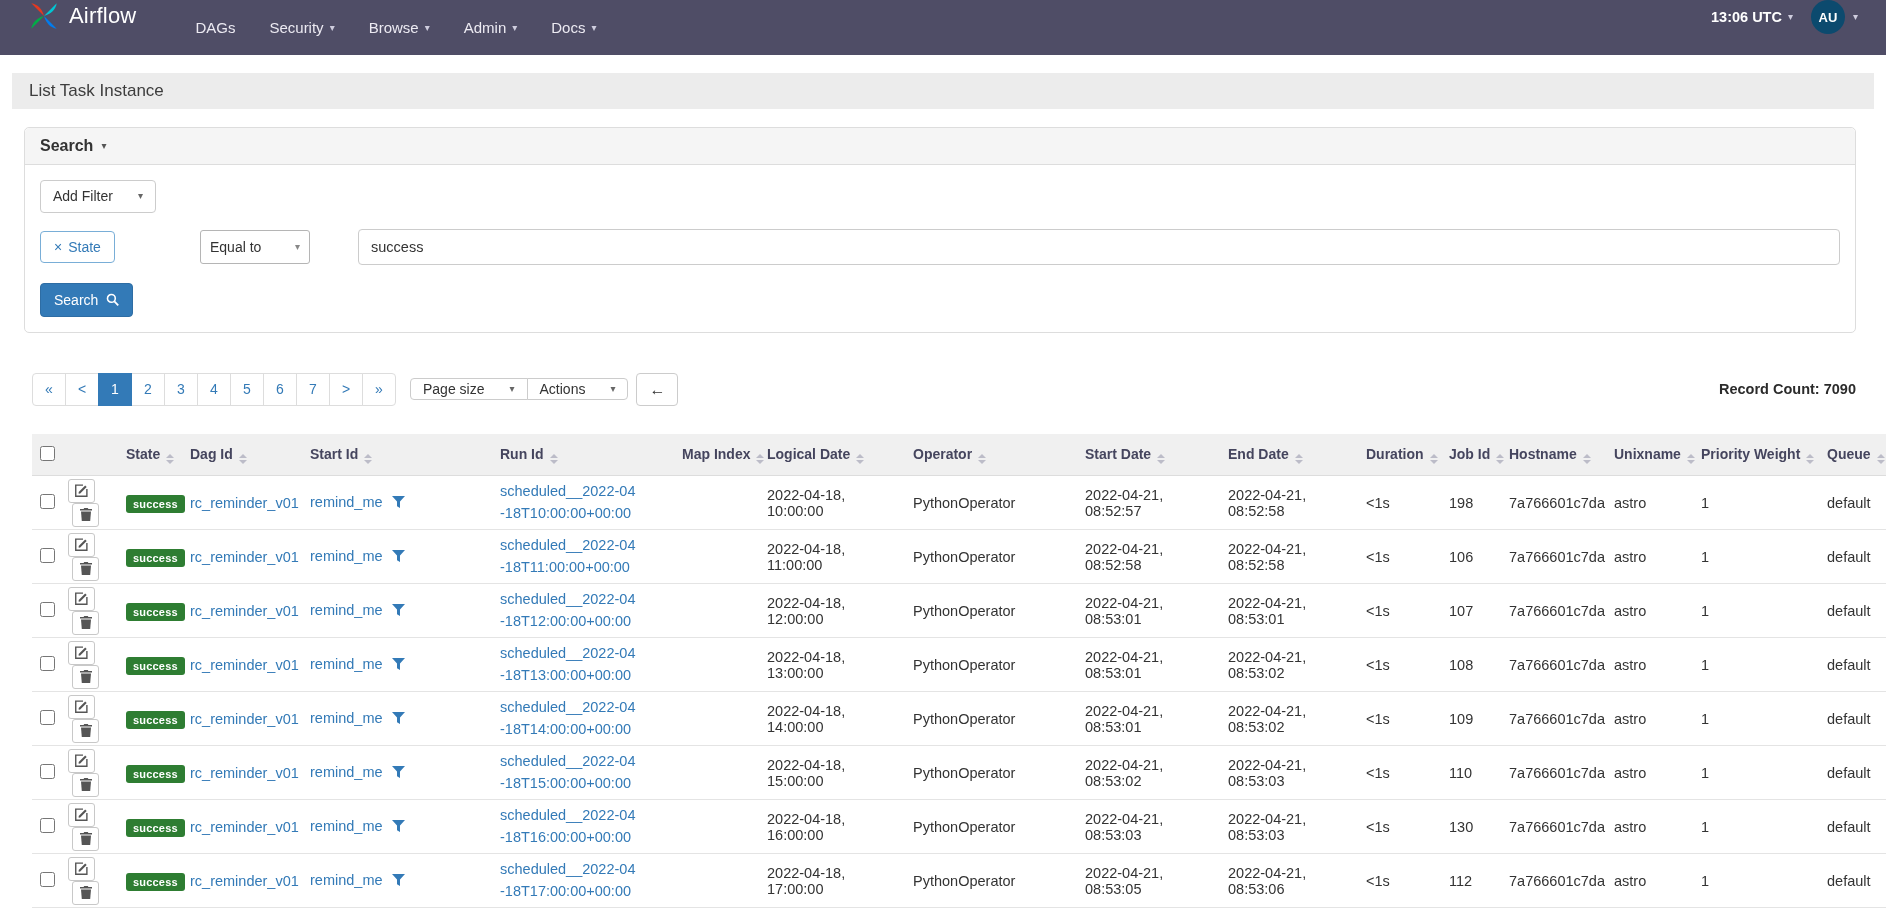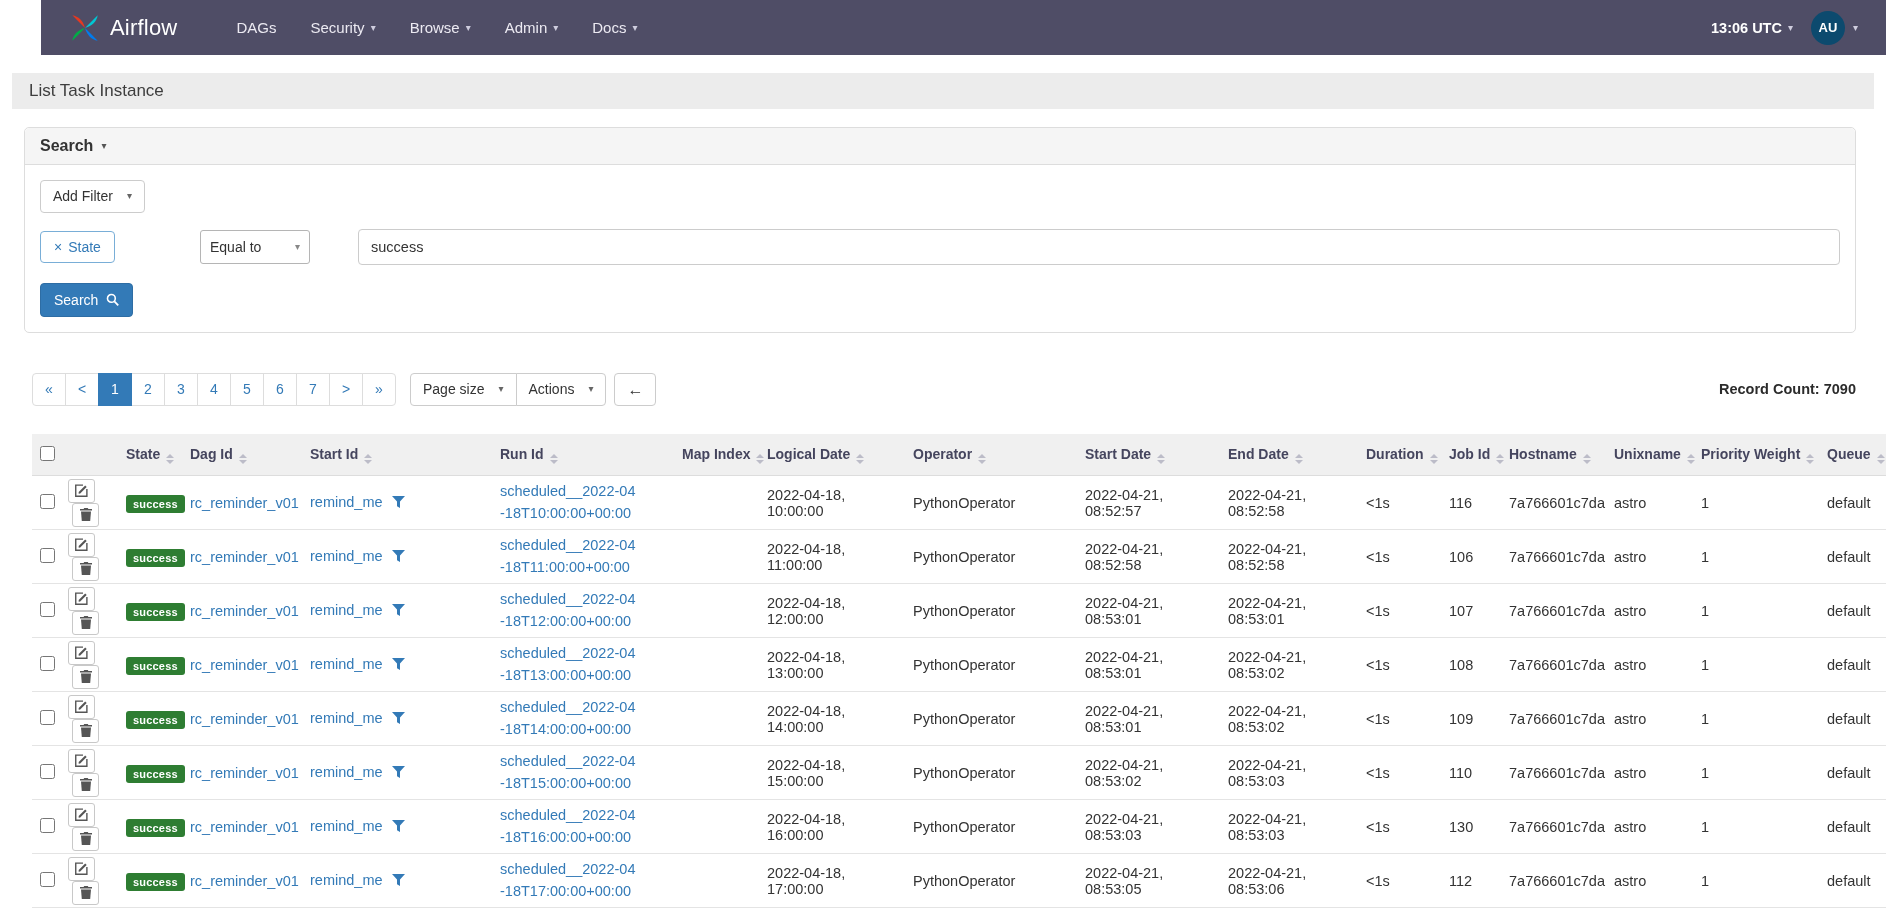--- a/index.html
+++ b/index.html
@@ -3,42 +3,42 @@
 <meta charset="utf-8">
 <title>List Task Instance</title>
 <style>
   * { box-sizing: border-box; }
   html,body { margin:0; padding:0; }
   body {
     width:1886px; height:917px; overflow:hidden; background:#fff;
     font-family:"Liberation Sans","DejaVu Sans",sans-serif; color:#333;
   }
   
-  .navbar { height:55px; background:#4f4d66; display:flex; align-items:center; padding:0 28px 0 28px;margin-left:41px; }
+  .navbar { height:55px; background:#4f4d66; display:flex; align-items:flex-start; padding:0 28px 0 28px; }
   .brand { display:flex; align-items:center; gap:9px; margin-right:42px; cursor:pointer; }
   .brand-name { color:#fff; font-size:22px; letter-spacing:.2px; }
   .nav-menu { display:flex; align-items:center; height:100%; }
   .nav-item { color:#eceaf2; font-size:15px; font-weight:400; padding:0 17px; height:100%;
               display:flex; align-items:center; gap:6px; cursor:pointer; }
   .caret { font-size:10px; line-height:1; color:#cfcdde; }
   .nav-right { margin-left:auto; display:flex; align-items:center; gap:8px; }
   .clock { color:#fff; font-weight:700; font-size:14.5px; display:flex; align-items:center; gap:6px; cursor:pointer; }
   .avatar { width:34px; height:34px; border-radius:50%; background:#0c4a6e; color:#fff; font-size:13px;
             font-weight:700; display:flex; align-items:center; justify-content:center; margin-left:10px; cursor:pointer; }
   
   .page-title-bar { margin:18px 12px 0; background:#ececec; padding:8px 17px; font-size:17px; color:#3d3d3d; }
   
   .panel { margin:18px 30px 0 24px; border:1px solid #ddd; border-radius:5px; }
   .panel-heading { background:#f5f5f5; border-bottom:1px solid #ddd; border-radius:5px 5px 0 0;
                    padding:9px 15px; font-size:16px; font-weight:600; color:#333;
                    display:flex; align-items:center; gap:8px; cursor:pointer; }
   .panel-heading .caret { color:#555; }
   .panel-body { padding:15px; }
   .btn { border:1px solid #ccc; background:#fff; color:#333; font-size:14px; border-radius:4px;
-         padding:7px 12px; display:inline-flex; align-items:center; gap:14px; cursor:pointer;
+         padding:7px 12px; display:inline-flex; align-items:center; gap:25px; cursor:pointer;
          font-family:inherit; line-height:1.2; }
   .filter-row { display:flex; align-items:center; margin-top:16px; }
   .chip-cell { width:160px; }
   .chip { color:#337ab7; border:1px solid #79aed7; background:#fff; border-radius:4px;
           padding:7px 13px; font-size:14px; display:inline-flex; align-items:center; gap:6px; cursor:pointer; }
   .select { width:110px; height:34px; border:1px solid #b5b5b5; border-radius:3px; background:#fff;
             display:flex; align-items:center; justify-content:space-between; padding:0 9px;
             font-size:14px; color:#333; margin-right:48px; cursor:pointer; }
   .select .caret { color:#888; }
   .filter-input { flex:1; height:36px; border:1px solid #ccc; border-radius:4px; padding:0 12px;
@@ -48,21 +48,21 @@
   
   .toolbar { display:flex; align-items:center; margin:40px 30px 0 32px; }
   .pagination { display:flex; list-style:none; margin:0; padding:0; }
   .pagination li { min-width:34px; height:33px; border:1px solid #ddd; background:#fff; color:#337ab7;
                    display:flex; align-items:center; justify-content:center; font-size:14px;
                    padding:0 11px; margin-left:-1px; cursor:pointer; }
   .pagination li:first-child { border-radius:4px 0 0 4px; margin-left:0; }
   .pagination li:last-child { border-radius:0 4px 4px 0; }
   .pagination li.active { background:#337ab7; border-color:#337ab7; color:#fff; position:relative; z-index:1; }
   .btn-group { display:flex; margin-left:14px; }
-  .btn-group .btn { height:33px; padding:0 12px; border-radius:0; }
+  .btn-group .btn { height:22px; padding:0 12px; border-radius:0; }
   .btn-group .btn:first-child { border-radius:4px 0 0 4px; }
   .btn-group .btn:last-child { border-radius:0 4px 4px 0; margin-left:-1px; }
   .back-btn { margin-left:8px; height:33px; width:42px; justify-content:center; padding:0; font-size:16px; }
   .record-count { margin-left:auto; font-size:14.5px; color:#2b2b2b; font-weight:700; }
   
   .table-wrap { margin:28px 0 0 32px; overflow:hidden; }
   table { border-collapse:collapse; table-layout:fixed; width:1887px; }
   thead th { background:#f0f0f0; height:42px; text-align:left; font-size:14px; color:#45455e;
              font-weight:700; padding:0 10px 0 0; white-space:nowrap; border-bottom:1px solid #ddd; cursor:pointer; }
   tbody td { height:54px; border-bottom:1px solid #e4e4e4; font-size:14.5px; color:#333;
@@ -319,21 +319,21 @@
     </td>
     <td class="col-run">
       <a class="lnk run-link">scheduled__2022-04-18T10:00:00+00:00</a>
     </td>
     <td class="col-map"></td>
     <td class="col-logical">2022-04-18, 10:00:00</td>
     <td class="col-operator">PythonOperator</td>
     <td class="col-start">2022-04-21, 08:52:57</td>
     <td class="col-end">2022-04-21, 08:52:58</td>
     <td class="col-duration">&lt;1s</td>
-    <td class="col-job">116</td>
+    <td class="col-job">198</td>
     <td class="col-host">7a766601c7da</td>
     <td class="col-unix">astro</td>
     <td class="col-priority">1</td>
     <td class="col-queue">default</td>
   </tr>
         <tr>
     <td class="col-check">
       <input type="checkbox" style="">
     </td>
     <td class="col-actions">

